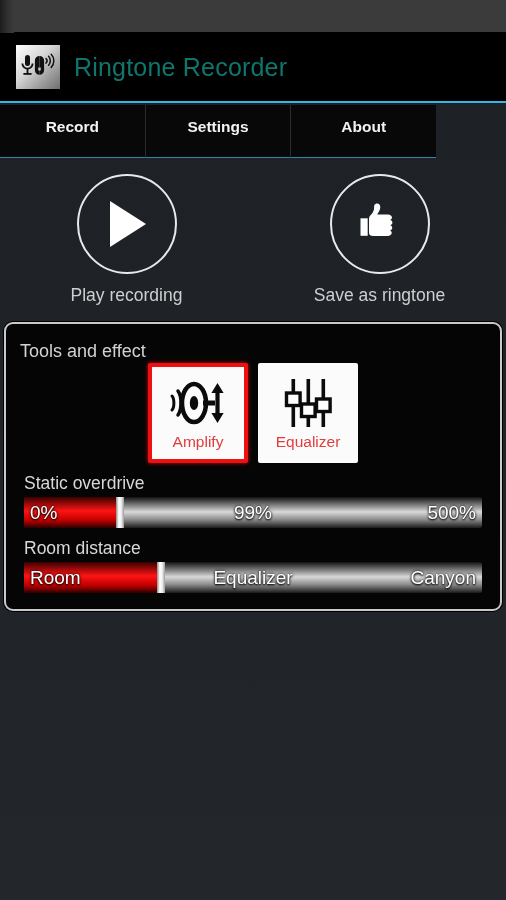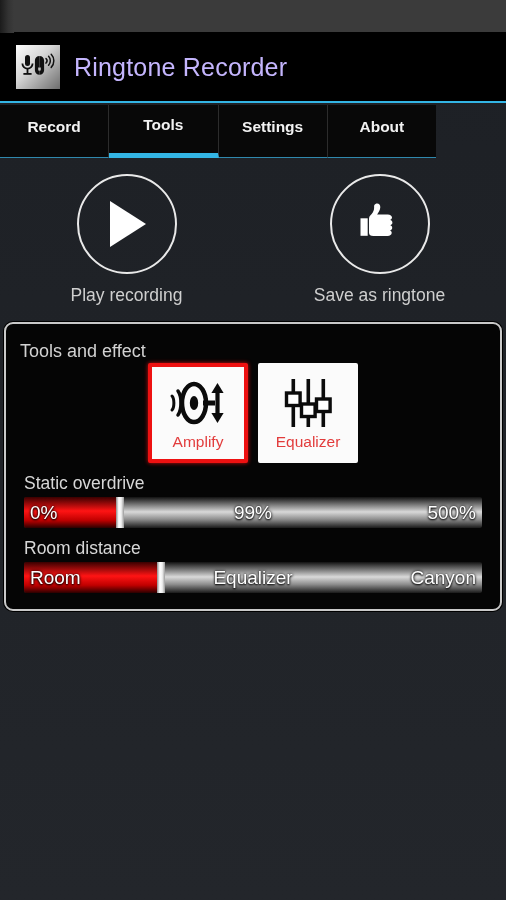--- a/index.html
+++ b/index.html
@@ -37,21 +37,21 @@
     padding-left: 16px;
     border-bottom: 2px solid #33b5e5;
   }
   .app-icon {
     width: 44px; height: 44px;
     background: linear-gradient(135deg, #fdfdfd 0%, #d6d6d6 42%, #9a9a9a 75%, #6e6e6e 100%);
     display: flex; align-items: center; justify-content: center;
     flex: none;
   }
   .app-title {
-    color: #c4b5fd;
+    color: #0f766e;
     font-size: 25px;
     font-weight: 400;
     margin-left: 14px;
     letter-spacing: .2px;
   }
 
   
   .tabs {
     position: absolute; left: 0; top: 105px;
     width: 436px; height: 53px;
@@ -196,21 +196,20 @@
         <path d="M26 6.5c1.2 1.2 1.2 3.3 0 4.6" fill="none" stroke="#111" stroke-width="1.5" stroke-linecap="round"></path>
         <path d="M28.6 4.3c2.3 2.4 2.3 6.5 0 8.9" fill="none" stroke="#111" stroke-width="1.5" stroke-linecap="round"></path>
         <path d="M31.2 2.2c3.5 3.6 3.5 9.7 0 13.2" fill="none" stroke="#111" stroke-width="1.5" stroke-linecap="round"></path>
       </svg>
     </div>
     <div class="app-title">Ringtone Recorder</div>
   </div>
 
   <div class="tabs">
     <div class="tab">Record</div>
-    <div class="tab active">Tools</div>
     <div class="tab">Settings</div>
     <div class="tab">About</div>
   </div>
 
   <div class="top-actions">
 
     <div class="action">
       <div class="circle">
         <svg width="46" height="50" viewBox="0 0 46 50">
           <path d="M6 2 L42 25 L6 48 Z" fill="#ffffff"></path>

